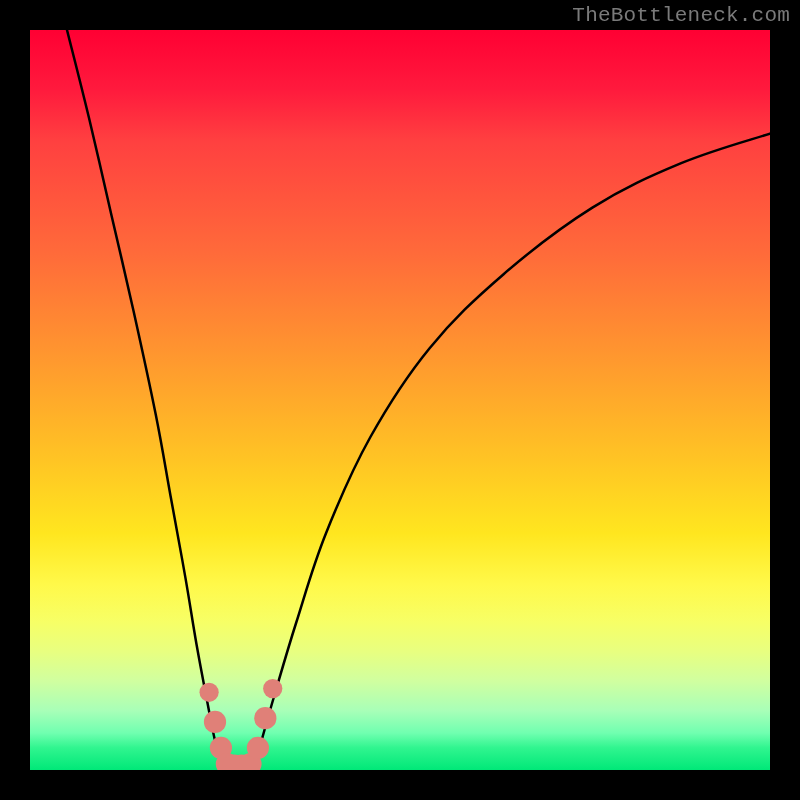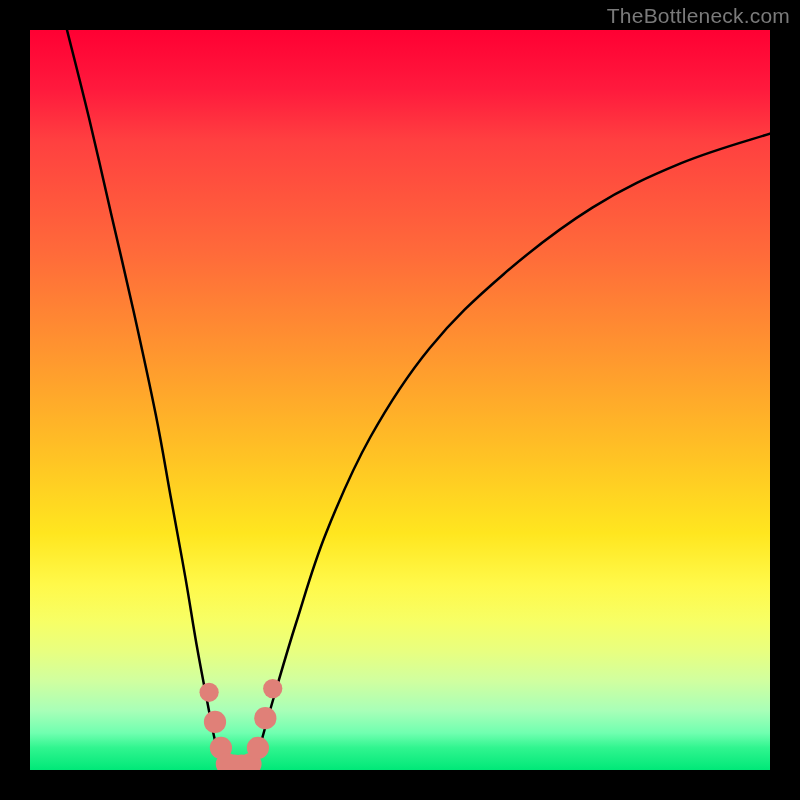--- a/index.html
+++ b/index.html
@@ -55,20 +55,21 @@
   .watermark {
     position: absolute;
     top: 4px;
     right: 10px;
     color: #7a7a7a;
     font-size: 21px;
     font-weight: 500;
     letter-spacing: 0.2px;
     user-select: none;
     pointer-events: none;
+    font-family: Liberation Mono, monospace;
   }
 </style>
 </head>
 <body>
 
 <div class="frame">
   <div class="plot-area">
     <div class="gradient"></div>
     <svg class="curves" viewBox="0 0 740 740" preserveAspectRatio="none">
       <g id="curve-group">

